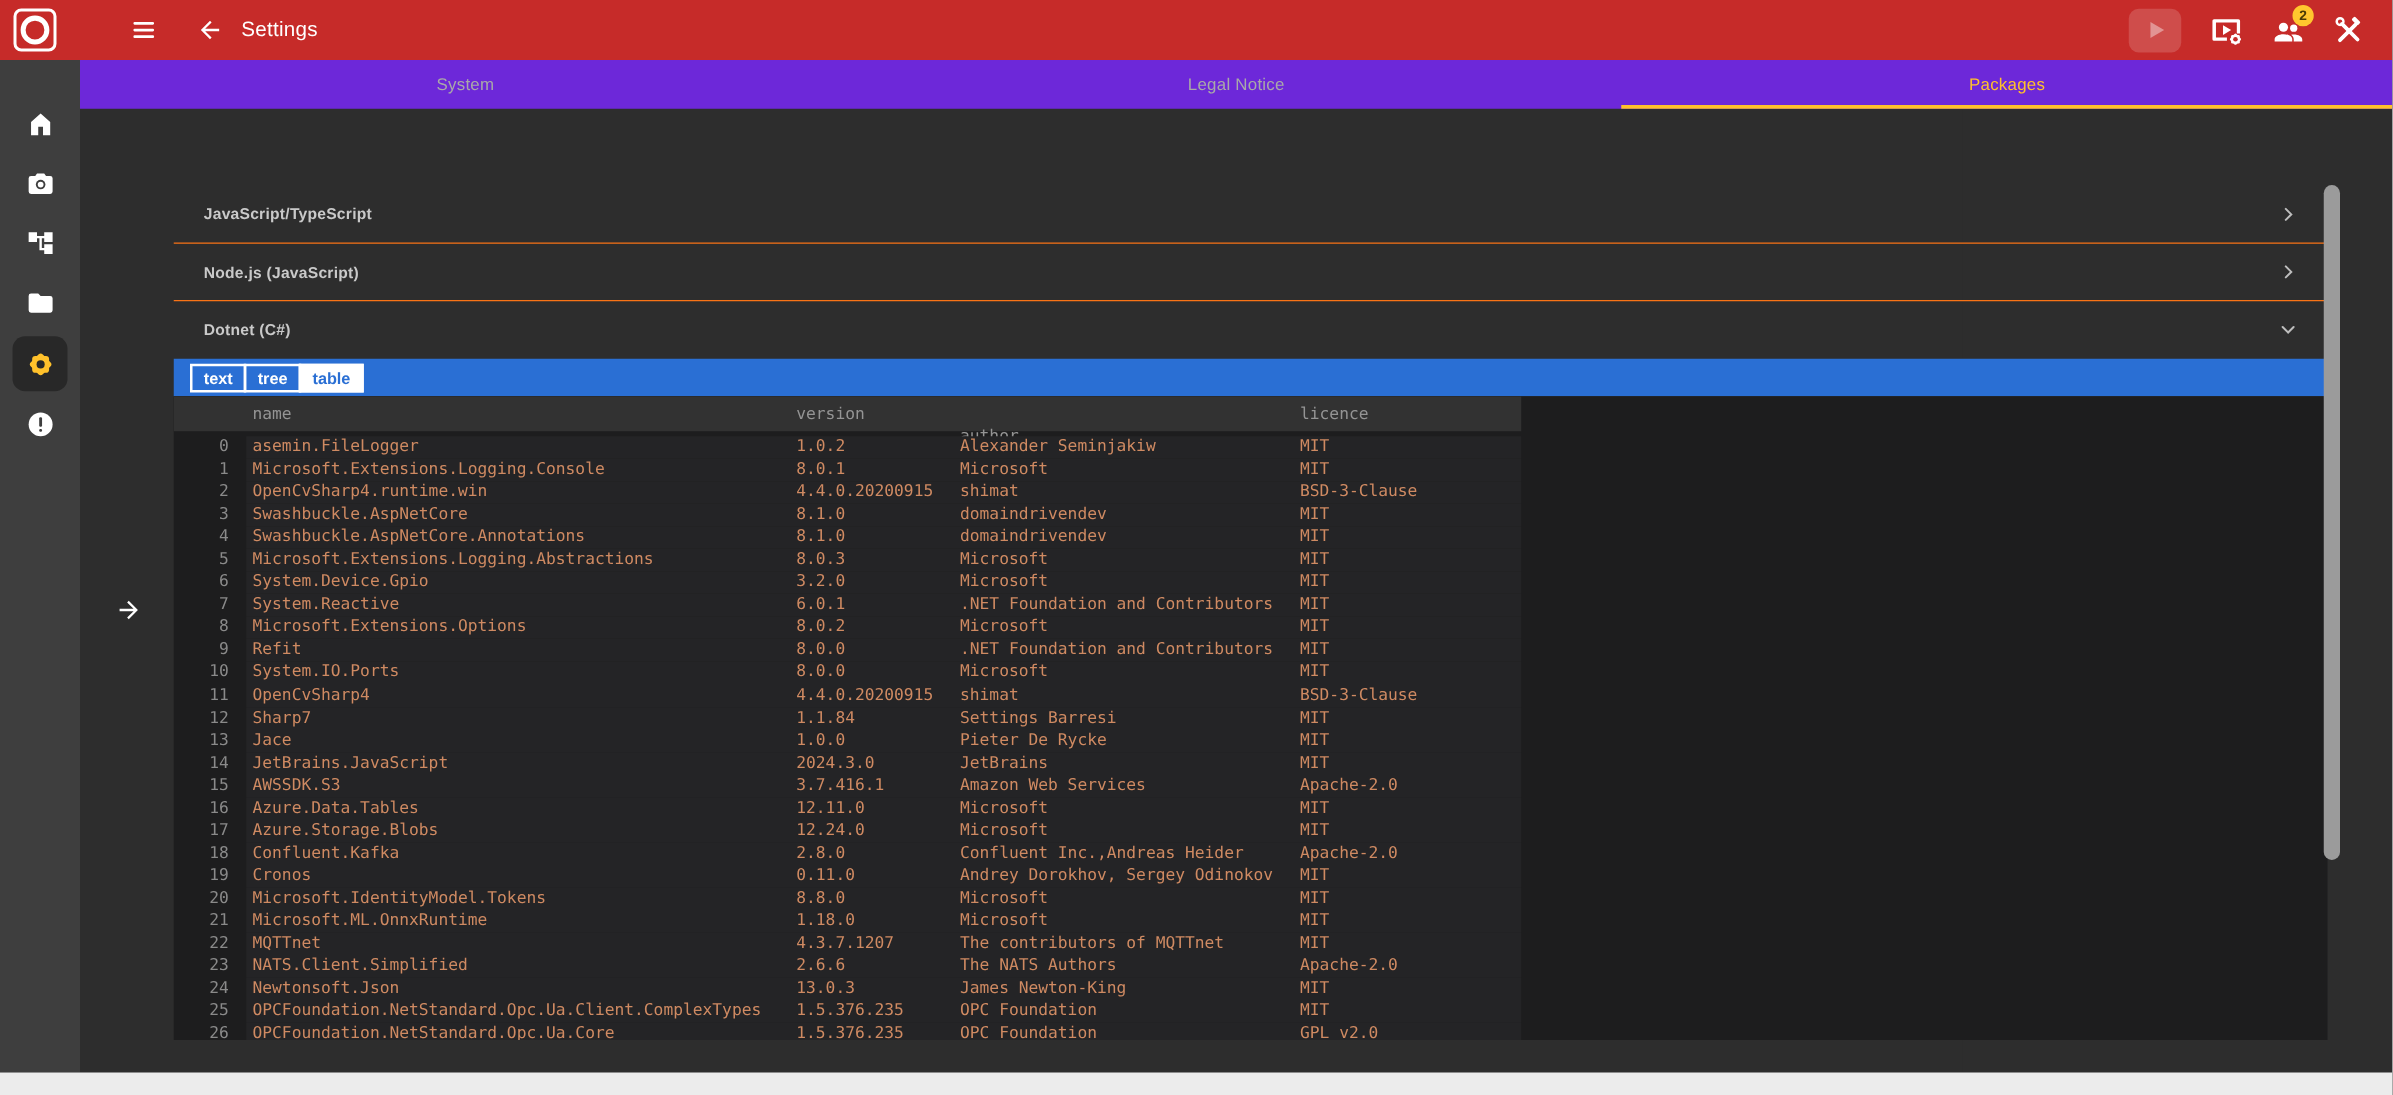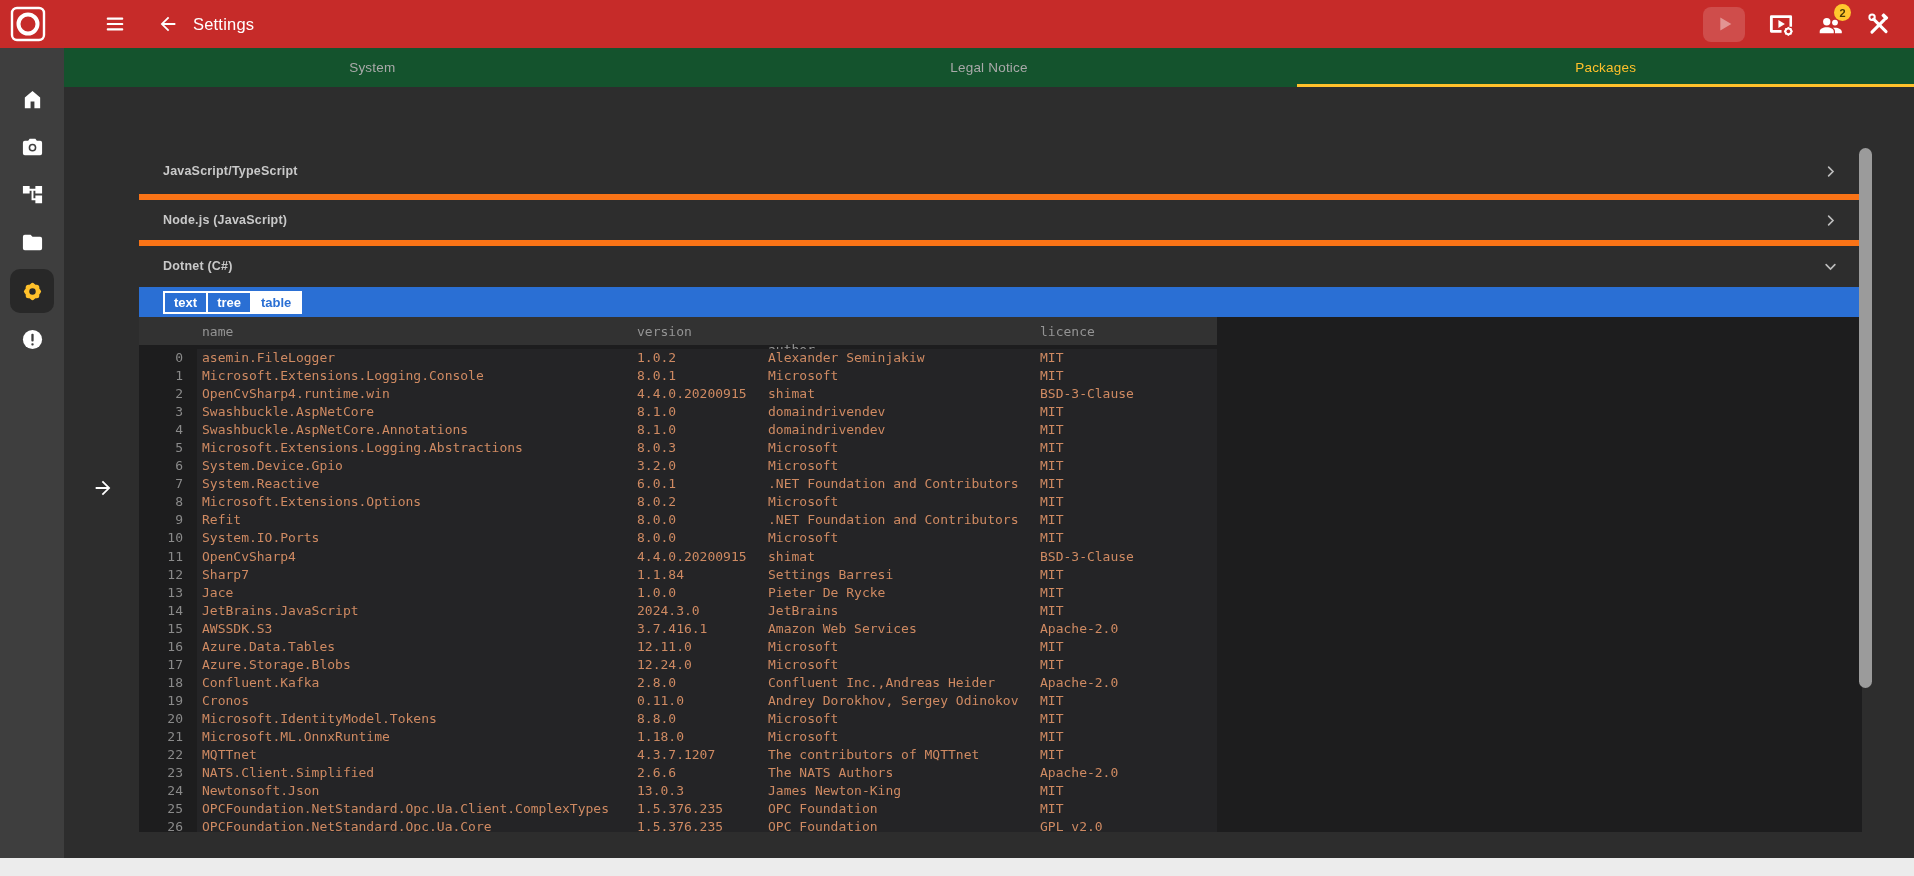--- a/index.html
+++ b/index.html
@@ -22,38 +22,38 @@
          background:#FFC62E;color:#4A3A06;font-size:11px;font-weight:700;
          display:flex;align-items:center;justify-content:center;}
 
   
   .sidebar{position:absolute;left:0;top:48px;width:64px;height:810px;background:#3E3E3E;z-index:4;}
   .side-item{position:absolute;left:50%;transform:translateX(-50%);width:44px;height:44px;
              display:flex;align-items:center;justify-content:center;cursor:pointer;border-radius:10px;}
   .side-item.active{background:#282828;}
 
   
-  .tabbar{position:absolute;left:64px;top:48px;width:1850px;height:39px;background:#14532d;
+  .tabbar{position:absolute;left:64px;top:48px;width:1850px;height:39px;background:#6d28d9;
           display:flex;z-index:3;}
   .tab{flex:1;display:flex;align-items:center;justify-content:center;color:#A9A9A9;
        font-size:13.5px;font-weight:500;cursor:pointer;position:relative;letter-spacing:.2px;}
   .tab.active{color:#FFC12B;}
   .tab.active::after{content:"";position:absolute;left:0;right:0;bottom:0;height:3px;background:#FFC12B;}
 
   
   .content{position:absolute;left:64px;top:87px;width:1506px;height:771px;background:#2D2D2D;}
 
   .panels{position:absolute;left:75px;top:61px;width:1723px;}
   .panel{height:46px;display:flex;align-items:center;padding:0 24px;box-sizing:border-box;cursor:pointer;}
-  .panel + .panel{border-top:6px solid #f97316;}
+  .panel + .panel{border-top:1px solid #f97316;}
   .panel-label{font-size:12.5px;font-weight:700;color:#C9C9C9;letter-spacing:.2px;}
   .panel-chevron{margin-left:auto;width:16px;height:16px;display:flex;align-items:center;justify-content:center;}
 
   .viewbar{position:absolute;left:75px;top:200px;width:1723px;height:30px;background:#2A6FD4;
-           display:flex;align-items:center;padding-left:24px;box-sizing:border-box;}
+           display:flex;align-items:center;padding-left:13px;box-sizing:border-box;}
   .vt{height:23px;box-sizing:border-box;padding:0 9px;border:2px solid #fff;background:transparent;
       color:#fff;font-size:13px;font-weight:600;font-family:"Liberation Sans",sans-serif;
       display:flex;align-items:center;cursor:pointer;}
   .vt:not(:first-child){margin-left:-2px;}
   .vt.selected{background:#fff;color:#2A6FD4;border-color:#fff;}
 
   
   .pkg-table{position:absolute;left:75px;top:230px;width:1723px;height:515px;background:#1D1D1E;
              overflow:hidden;font-family:"DejaVu Sans Mono",monospace;font-size:13px;}
   .thead{width:1078px;height:28px;background:#323232;display:flex;align-items:center;

